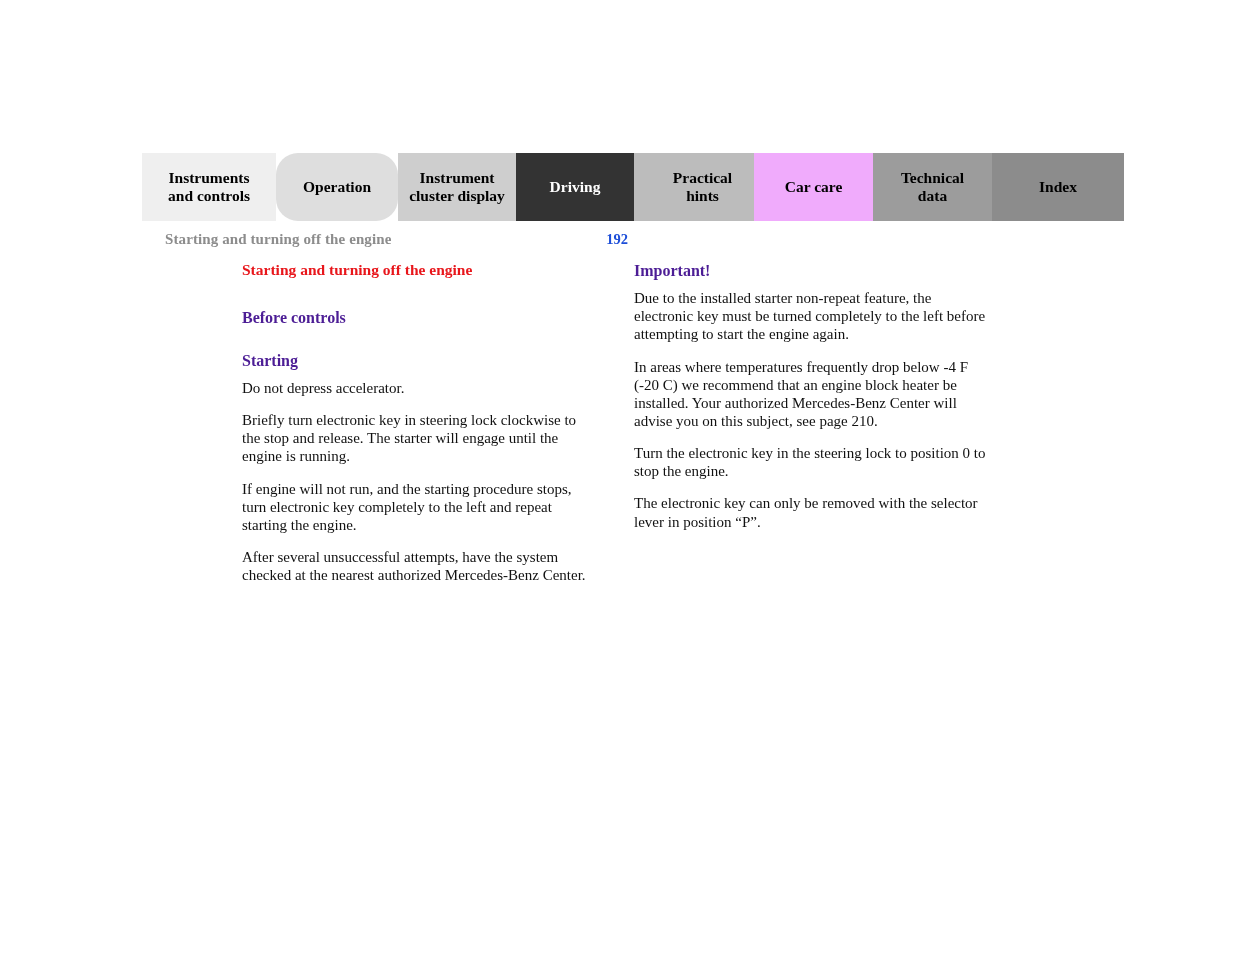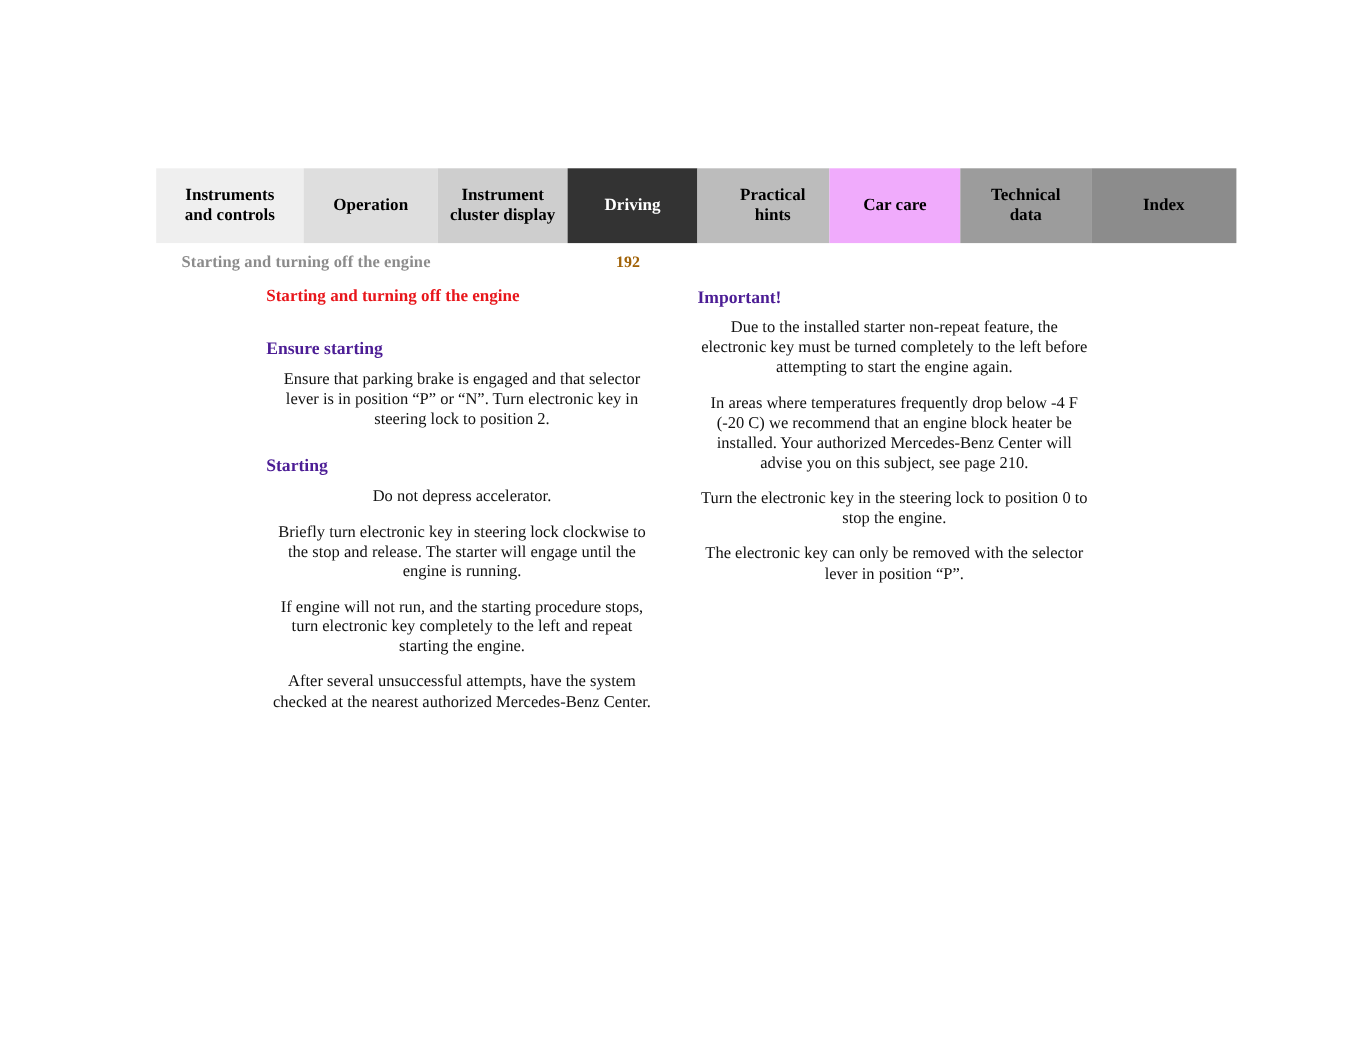--- a/index.html
+++ b/index.html
@@ -57,23 +57,24 @@
     font-size: 15px;
     font-weight: bold;
     color: #8c8c8c;
     letter-spacing: 0.1px;
   }
   .page-number {
     position: absolute;
     left: 560px;
     top: 231px;
     width: 114px;
+    text-align: center;
     font-size: 14.5px;
     font-weight: bold;
-    color: #a16207;
+    color: #1d4ed8;
   }
 
   
   .column {
     position: absolute;
     top: 261px;
   }
   .column-left {
     left: 242px;
     width: 356px;
@@ -98,35 +99,35 @@
     line-height: 1.2;
   }
   .section-head.spaced {
     margin-top: 24px;
   }
   .body-para {
     font-size: 15px;
     line-height: 1.21;
     color: #111111;
     margin: 0 0 14px 0;
-    text-align: center;
+    text-align: left;
   }
   .body-para:last-child {
     margin-bottom: 0;
   }
 </style>
 </head>
 <body>
 
 <div class="tab-bar" id="tab-bar">
     <div class="tab" style="background: rgb(239, 239, 239); width: 134px; flex: 0 0 134px;">
       <span class="tab-label">Instruments
 and controls</span>
     </div>
-    <div class="tab" style="background: rgb(222, 222, 222); width: 122px; flex: 0 0 122px;">
+    <div class="tab" style="background: rgb(222, 222, 222); width: 122px; flex: 0 0 122px; border-radius: 22px;">
       <span class="tab-label">Operation</span>
     </div>
     <div class="tab" style="background: rgb(206, 206, 206); width: 118px; flex: 0 0 118px;">
       <span class="tab-label">Instrument
 cluster display</span>
     </div>
     <div class="tab active" style="background: rgb(51, 51, 51); width: 118px; flex: 0 0 118px;">
       <span class="tab-label">Driving</span>
     </div>
     <div class="tab" style="background: rgb(188, 188, 188); width: 120px; flex: 0 0 120px; padding-left: 21px;">
@@ -143,22 +144,21 @@
       <span class="tab-label">Index</span>
     </div>
   </div>
 
 <div class="running-head">Starting and turning off the engine</div>
 <div class="page-number">192</div>
 
 <div class="column column-left">
   <h1 class="doc-title">Starting and turning off the engine</h1>
   <div id="left-sections">
-      <h2 class="section-head">Ensure starting</h2>
-      <p class="body-para">Ensure that parking brake is engaged and that selector lever is in position “P” or “N”. Turn electronic key in steering lock to position 2.</p>
+      <h2 class="section-head">Before controls</h2>
       <h2 class="section-head spaced">Starting</h2>
       <p class="body-para">Do not depress accelerator.</p>
       <p class="body-para">Briefly turn electronic key in steering lock clockwise to the stop and release. The starter will engage until the engine is running.</p>
       <p class="body-para">If engine will not run, and the starting procedure stops, turn electronic key completely to the left and repeat starting the engine.</p>
       <p class="body-para">After several unsuccessful attempts, have the system checked at the nearest authorized Mercedes-Benz Center.</p>
     </div>
 </div>
 
 <div class="column column-right">
   <div id="right-sections">

